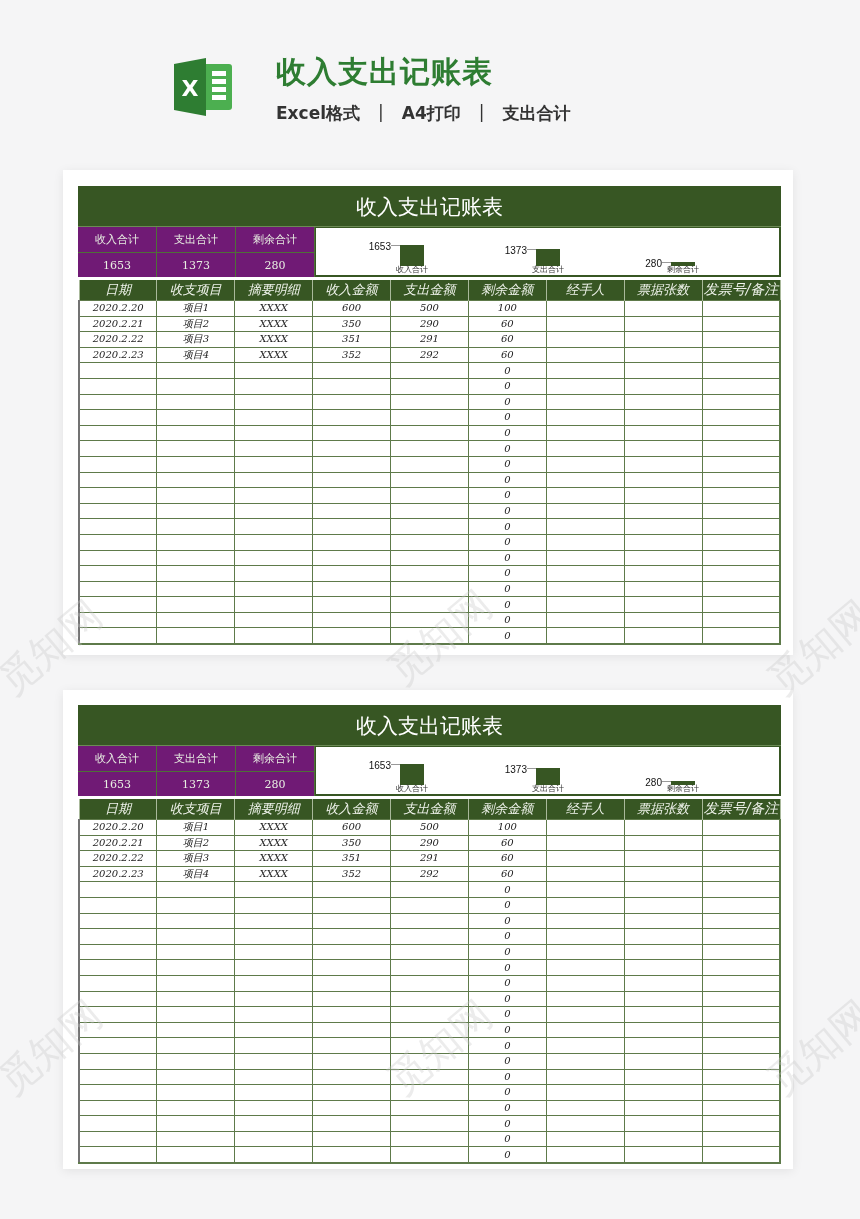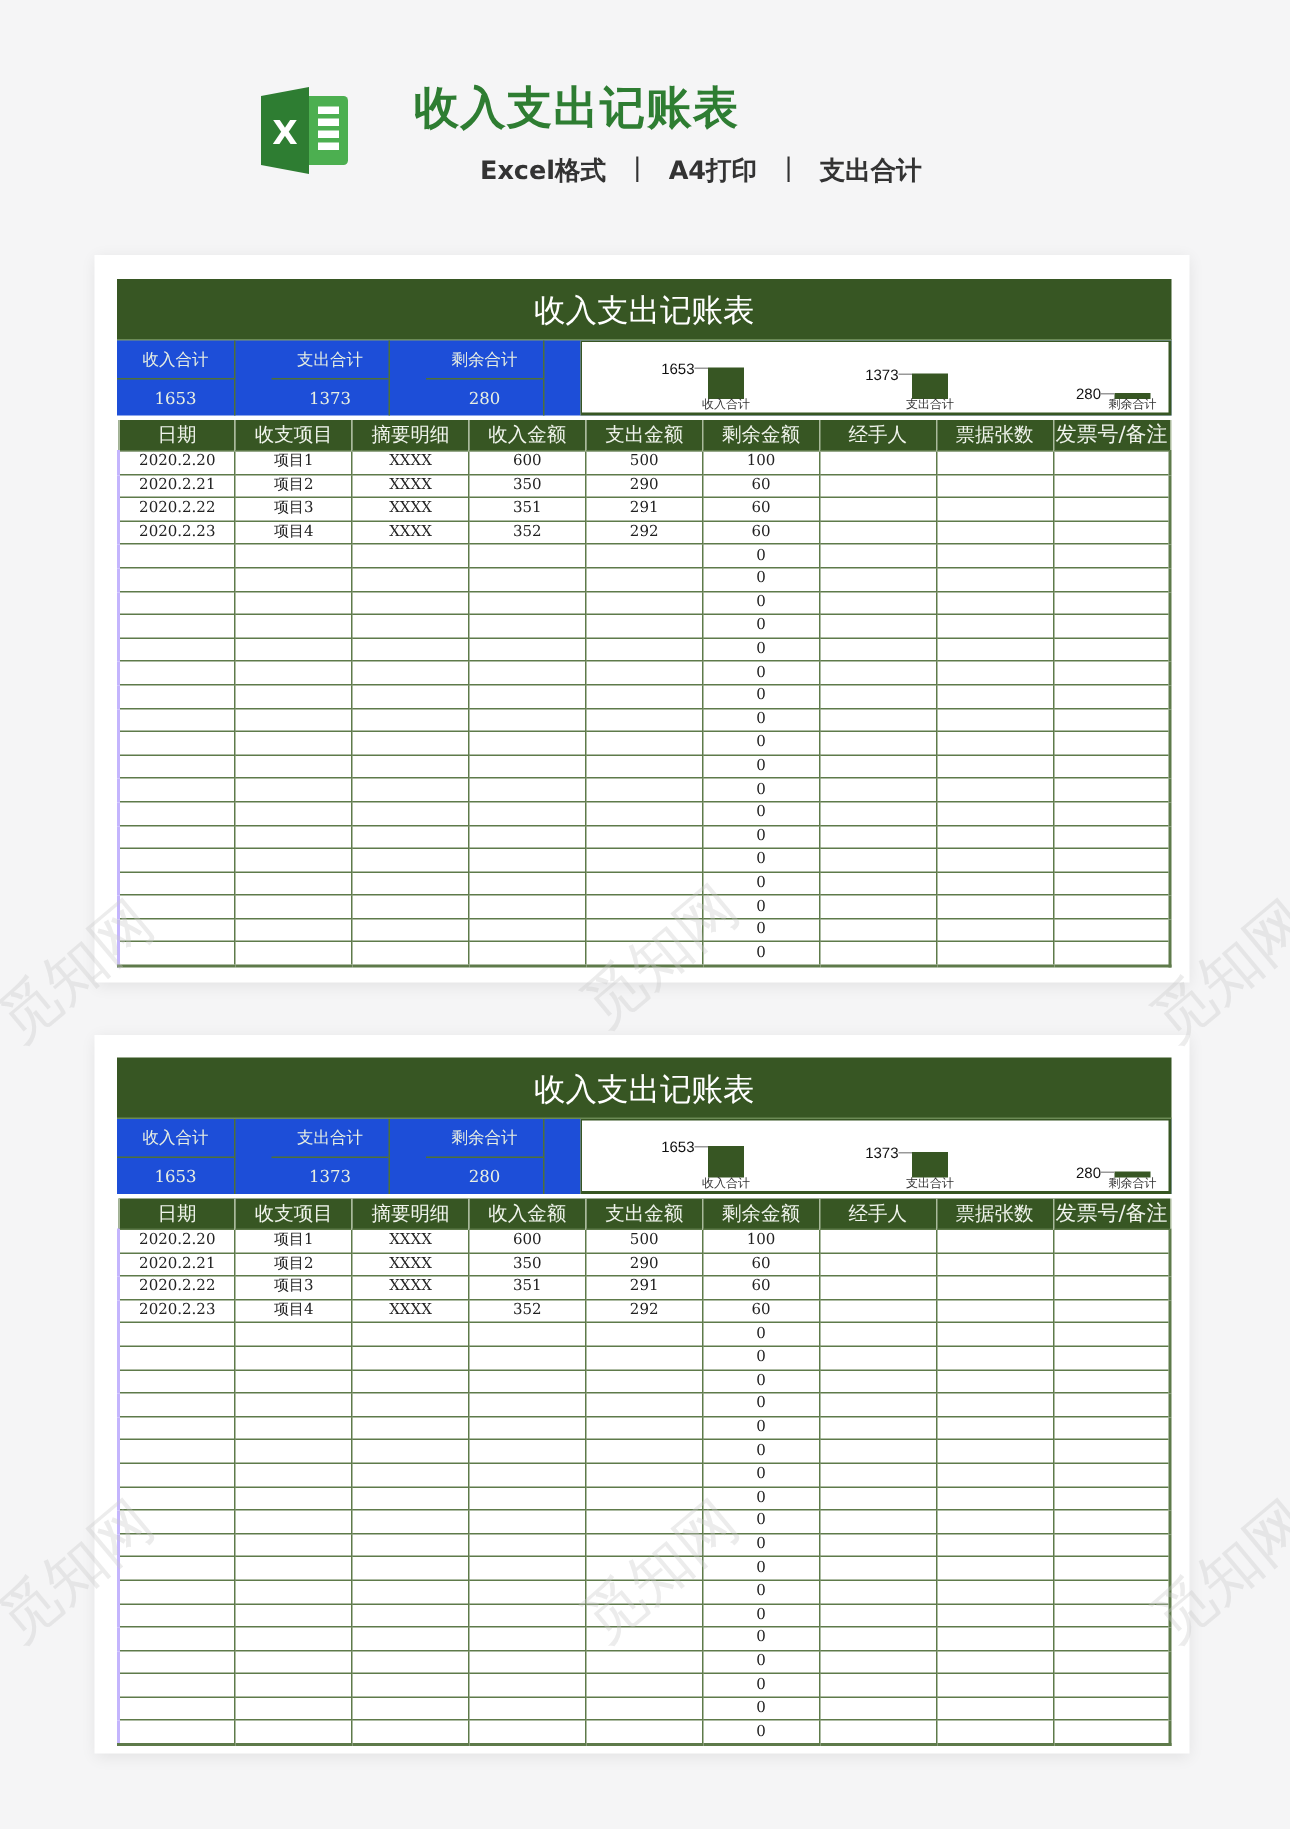--- a/index.html
+++ b/index.html
@@ -13,40 +13,40 @@
   .banner { position: absolute; left: 0; top: 0; width: 860px; height: 150px; }
   .xl-logo { position: absolute; left: 172px; top: 56px; width: 62px; height: 62px; }
   .banner-title {
     position: absolute; left: 276px; top: 52px;
     font-size: 30px; font-weight: bold; color: #2e7d32; letter-spacing: 1px;
     font-family: "DejaVu Sans", sans-serif;
   }
   .banner-sub {
     position: absolute; left: 276px; top: 102px;
     font-size: 17px; font-weight: bold; color: #333;
-    display: flex; gap: 0; white-space: nowrap; margin-left: 44px;
+    display: flex; gap: 0; white-space: nowrap;
   }
   .banner-sub .sep { margin: 0 18px; color: #333; font-weight: normal; }
 
   
   .card {
     position: absolute; left: 63px; width: 730px; background: #fff;
     box-shadow: 0 2px 10px rgba(0,0,0,0.08);
     overflow: hidden;
   }
   .sheet {
     position: absolute; left: 15px; width: 703px;
     font-family: "DejaVu Serif", "Liberation Serif", serif;
   }
   .title-bar {
     height: 40px; background: #375623; color: #fff;
     font-size: 21px; text-align: center; line-height: 42px;
     border-bottom: 1px solid #6b8a55;
   }
-  .summary { display: flex; height: 50px; background: #1d4ed8; gap: 24px; }
+  .summary { display: flex; height: 50px; background: #701a75; }
   .sum-col { width: 78px; border-right: 1px solid #4f7038; }
   .sum-col:nth-child(3) { width: 78px; }
   .sum-cell {
     height: 25px; line-height: 25px; color: #e8efe2; font-size: 11px; text-align: center;
   }
   .sum-cell.top { border-bottom: 1px solid #4f7038; }
   .chart {
     flex: 1; background: #fff; position: relative;
     border: 1px solid #375623; border-right: 2px solid #375623; border-bottom: 2px solid #375623;
   }
@@ -58,32 +58,33 @@
     position: absolute; font-family: "Liberation Sans", sans-serif; font-size: 10px; color: #111;
   }
   .leader { position: absolute; height: 1px; background: #999; }
   .bar-cat {
     position: absolute; bottom: 0; font-size: 8px; color: #333; width: 60px; text-align: center;
   }
 
   table.grid {
     border-collapse: collapse; width: 703px; table-layout: fixed;
     margin-top: 3px;
+    font-style: italic;
   }
   table.grid th {
     background: #375623; color: #f0f4ec; font-weight: normal;
     font-size: 13px; height: 20px; padding: 0;
     border-left: 1px solid #a9b99b; border-right: 1px solid #a9b99b;
   }
   table.grid th.small { font-size: 14px; }
   table.grid td {
     height: 14.6px; padding: 0; font-size: 10px; color: #222; text-align: center;
     border: 1px solid #5e7a4a; line-height: 14px; background: #fff;
   }
-  table.grid tr td:first-child { border-left: 2px solid #c4b5fd; }
+  table.grid tr td:first-child { border-left: 2px solid #737373; }
   table.grid tr td:last-child { border-right: 2px solid #5e7a4a; }
   table.grid tr:last-child td { border-bottom: 2px solid #5e7a4a; }
 
   .watermark {
     position: absolute; font-size: 40px; color: rgba(200,200,200,0.35);
     transform: rotate(-40deg); font-family: "DejaVu Sans", sans-serif; pointer-events: none;
     white-space: nowrap;
   }
 </style>
 </head>

